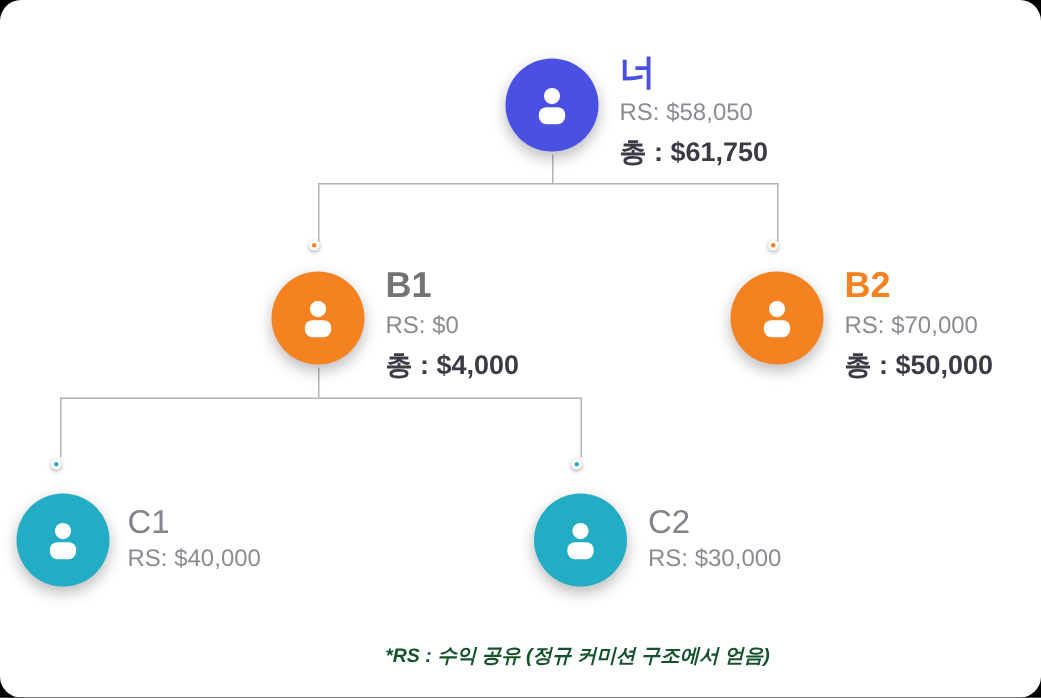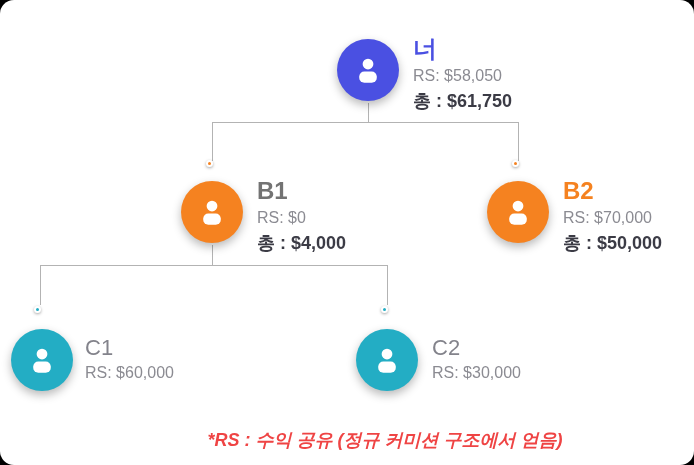--- a/index.html
+++ b/index.html
@@ -35,22 +35,22 @@
   .label { font-size: 24px; font-weight: bold; line-height: 1.15; }
   .c-label { font-size: 22px; font-weight: 400; color: #83838b; line-height: 1.15; }
   .rs { font-size: 16px; color: #8b8b92; margin-top: 4px; }
   .total { font-size: 18px; font-weight: bold; color: #3b3b45; margin-top: 4px; }
   .footnote {
     position: absolute;
     left: 76px; right: 0; top: 428px;
     text-align: center;
     font-style: italic;
     font-weight: bold;
-    font-size: 18px;
-    color: #ef4444;
+    font-size: 13px;
+    color: #14532d;
   }
 </style>
 </head>
 <body>
 
 <div class="canvas">
 
   <div class="line" style="left:368px; top:103px; width:1px; height:19px;"></div>
   <div class="line" style="left:212px; top:122px; width:307px; height:1px;"></div>
   <div class="line" style="left:212px; top:122px; width:1px; height:39px;"></div>
@@ -109,21 +109,21 @@
 
   <div class="node" style="left:11px; top:329px;gap:12px;">
     <div class="avatar" style="background: rgb(35, 173, 196);">
       <svg viewBox="0 0 24 24">
         <circle cx="12" cy="7.8" r="3.8" fill="#ffffff"></circle>
         <rect x="5.8" y="13" width="12.4" height="8" rx="3.6" fill="#ffffff"></rect>
       </svg>
     </div>
     <div class="info info-c">
       <div class="c-label">C1</div>
-      <div class="rs">RS: $60,000</div>
+      <div class="rs">RS: $40,000</div>
     </div>
   </div>
 
   <div class="node" style="left:356px; top:329px;">
     <div class="avatar" style="background: rgb(35, 173, 196);">
       <svg viewBox="0 0 24 24">
         <circle cx="12" cy="7.8" r="3.8" fill="#ffffff"></circle>
         <rect x="5.8" y="13" width="12.4" height="8" rx="3.6" fill="#ffffff"></rect>
       </svg>
     </div>

